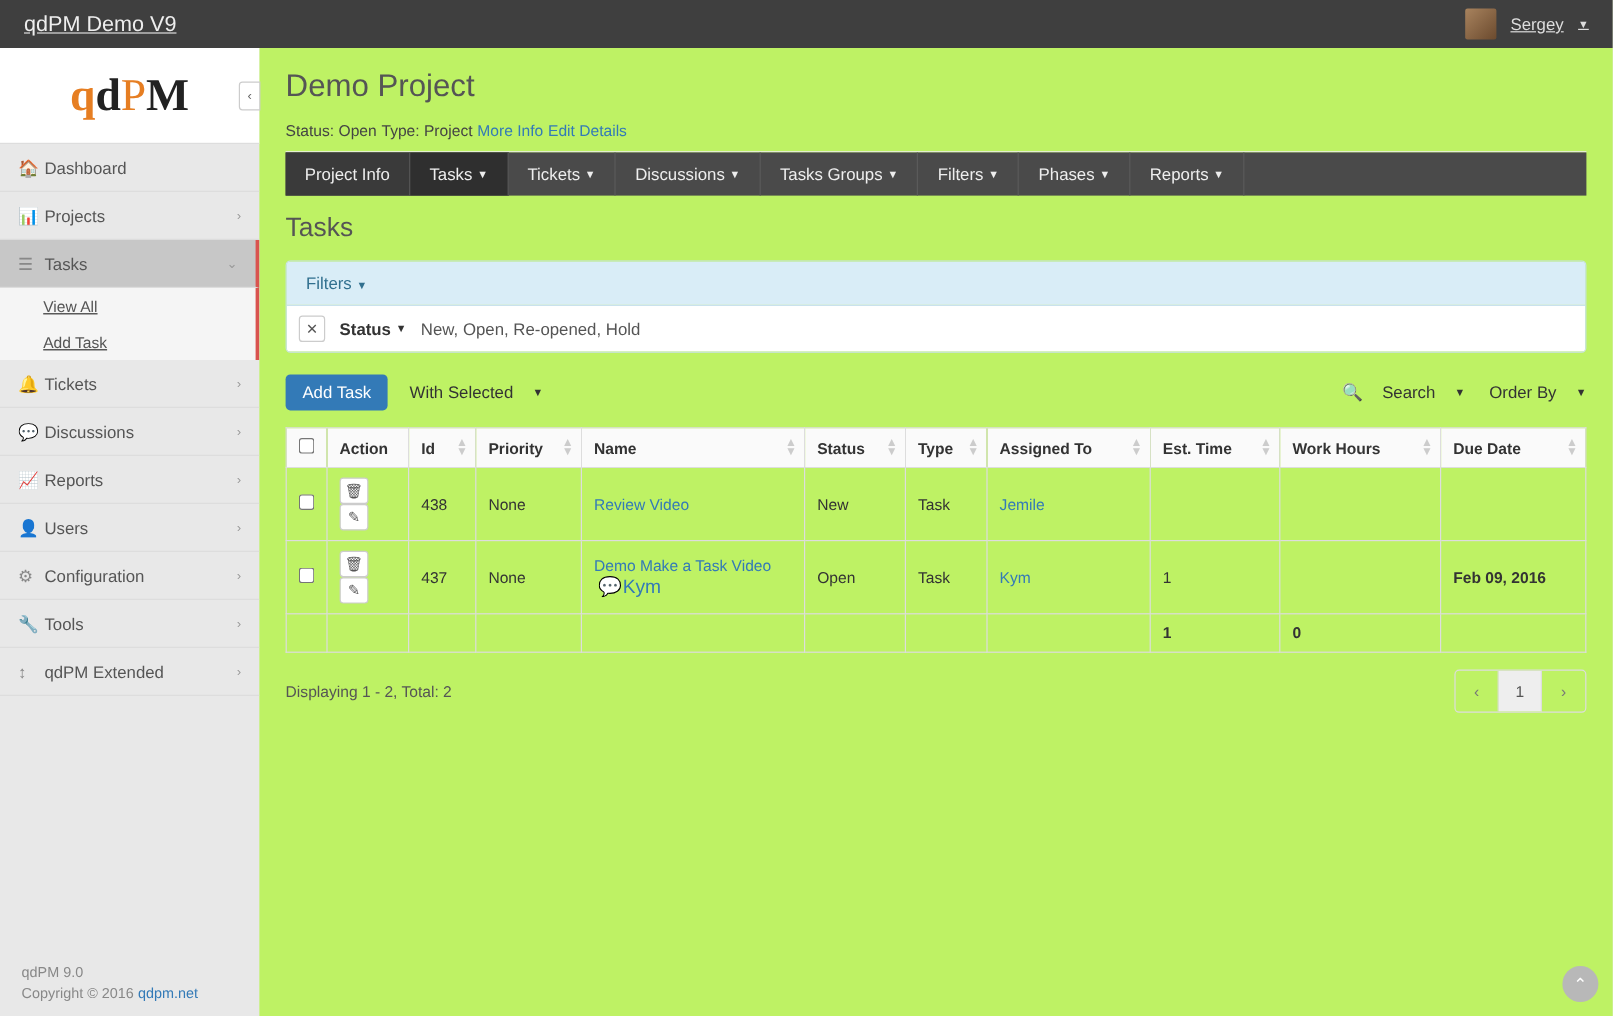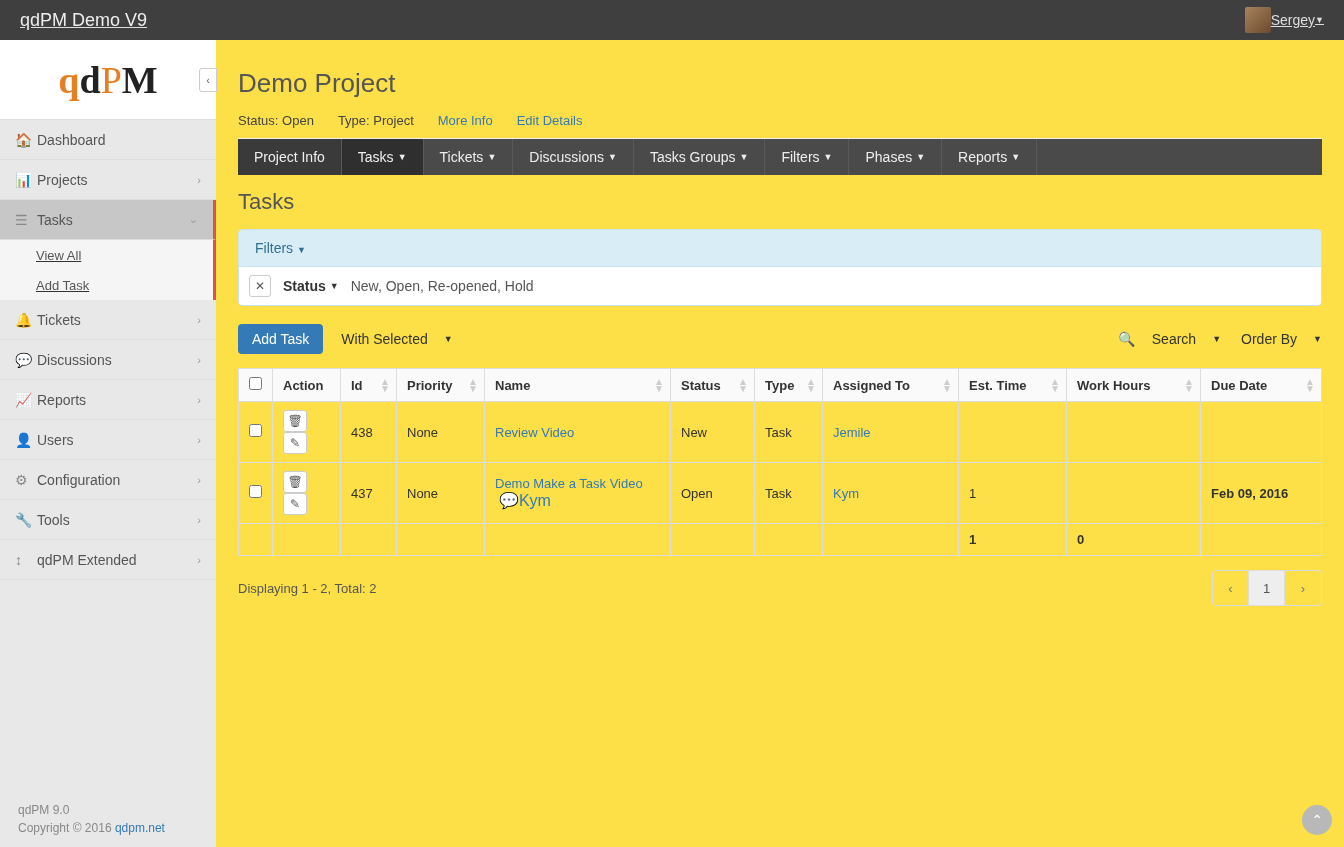--- a/index.html
+++ b/index.html
@@ -2,21 +2,21 @@
 <html><head>
 <meta charset="utf-8">
 <style>
 *{box-sizing:border-box;margin:0;padding:0;}
 body{font-family:"Helvetica Neue",Helvetica,Arial,sans-serif;font-size:14px;color:#333;background:#e8e8e8;width:1344px;height:847px;overflow:hidden;position:relative;}
 a{color:#337ab7;text-decoration:none;}
 
 
 .topbar{height:40px;background:#3f3f3f;color:#ddd;display:flex;align-items:center;justify-content:space-between;padding:0 20px;text-decoration:underline;}
 .topbar-title{font-size:18px;font-weight:400;color:#eee;}
-.topbar-user{display:flex;align-items:center;gap:0;cursor:pointer;color:#ddd;}
+.topbar-user{display:flex;align-items:center;gap:12px;cursor:pointer;color:#ddd;}
 .avatar{width:26px;height:26px;background:linear-gradient(135deg,#a8835e,#6b4a2e);border-radius:2px;}
 
 
 .shell{display:flex;height:807px;}
 
 
 .sidebar{width:216px;background:#e8e8e8;position:relative;flex-shrink:0;}
 .logo{height:80px;display:flex;align-items:center;justify-content:center;background:#fff;border-bottom:1px solid #ddd;position:relative;}
 .logo-text{font-size:38px;font-weight:600;font-family:Georgia,serif;}
 .logo-q{color:#e67e22;}
@@ -27,23 +27,23 @@
 .nav{list-style:none;}
 .nav-item{display:flex;align-items:center;height:40px;padding:0 15px;color:#555;cursor:pointer;border-bottom:1px solid #ddd;position:relative;}
 .nav-item .icon{width:22px;color:#888;font-size:14px;}
 .nav-item.active{background:#c7c7c7;border-right:3px solid #d9534f;}
 .nav-item .chevron{margin-left:auto;color:#999;font-size:11px;}
 .subnav{list-style:none;background:#f5f5f5;border-right:3px solid #d9534f;text-decoration:underline;}
 .subnav-item{height:30px;display:flex;align-items:center;padding-left:36px;color:#555;cursor:pointer;font-size:13px;}
 .sidebar-footer{position:absolute;bottom:0;left:0;padding:10px 18px;color:#888;font-size:12px;line-height:1.5;}
 
 
-.main{flex:1;background:#fde047;padding:28px 22px;overflow:auto;}
+.main{flex:1;background:#bef264;padding:16px 22px;overflow:auto;}
 .page-title{font-size:26px;font-weight:400;color:#555;margin-bottom:14px;}
-.meta-row{display:flex;gap:24px;align-items:flex-end;padding-bottom:10px;border-bottom:1px solid #eee;margin-bottom:0;color:#444;font-size:13px;}
+.meta-row{display:flex;gap:4px;align-items:flex-end;padding-bottom:10px;border-bottom:1px solid #eee;margin-bottom:0;color:#444;font-size:13px;}
 .meta-row .link{color:#337ab7;cursor:pointer;}
 
 
 .tabstrip{display:flex;background:#4a4a4a;margin-top:0;}
 .tab{padding:10px 16px;color:#eee;cursor:pointer;border-right:1px solid #5a5a5a;display:flex;align-items:center;gap:4px;font-size:14px;}
 .tab:first-child{background:#3a3a3a;}
 .tab.active{background:#2f2f2f;}
 .caret{font-size:9px;}
 
 .section-title{font-size:22px;font-weight:400;color:#555;margin:14px 0 14px;}

